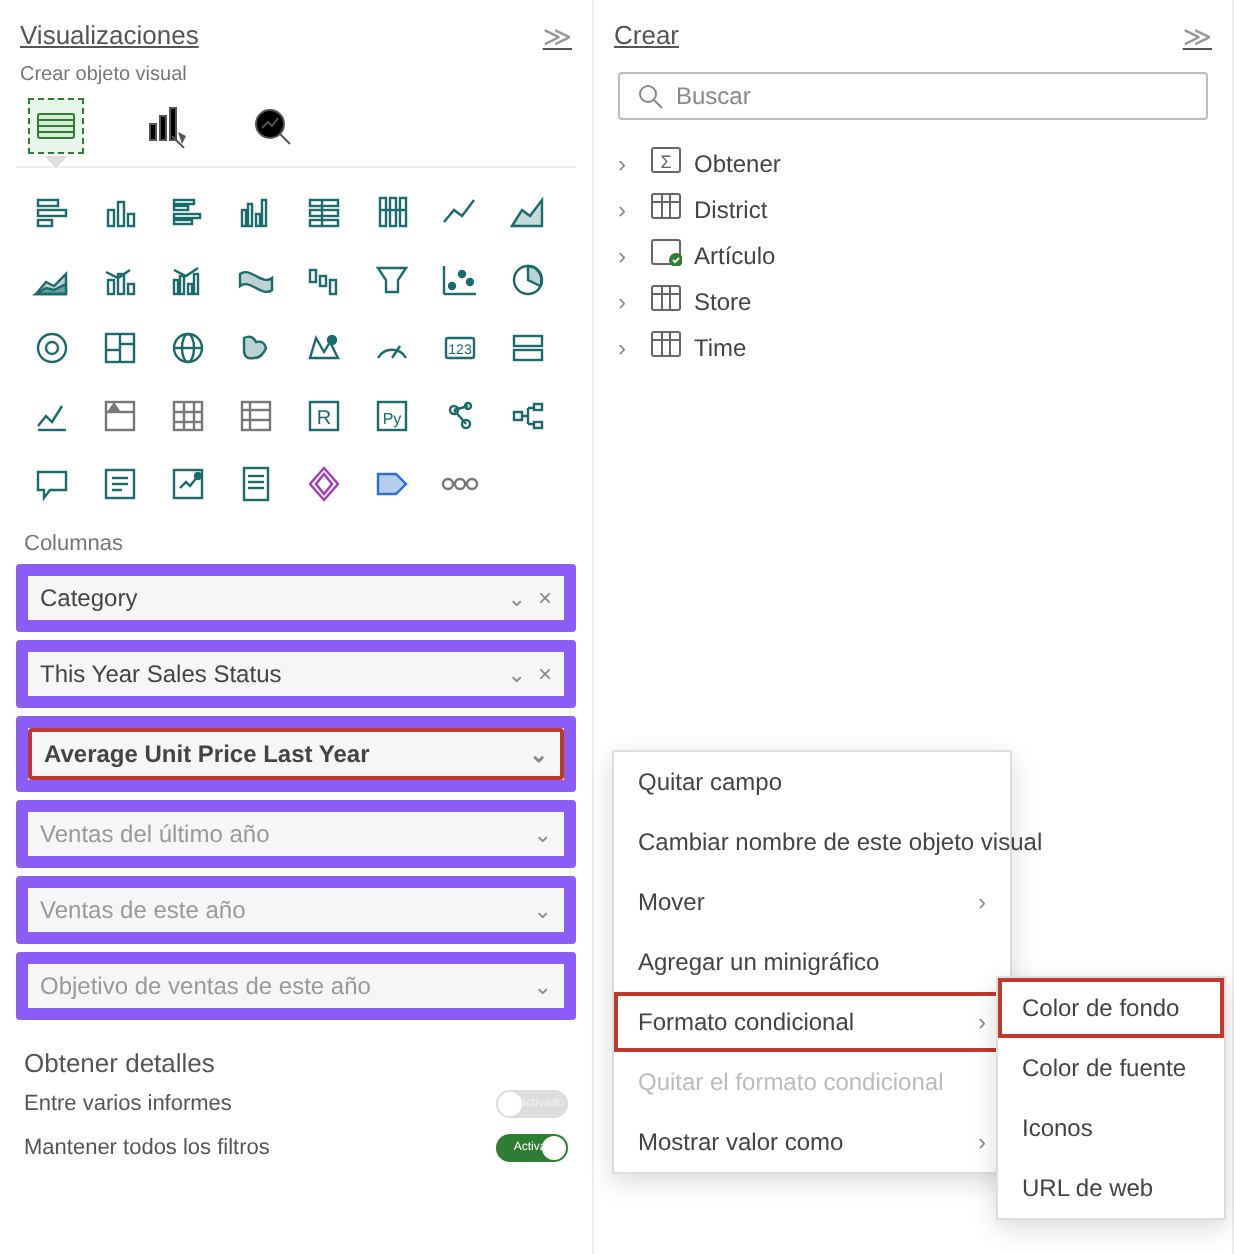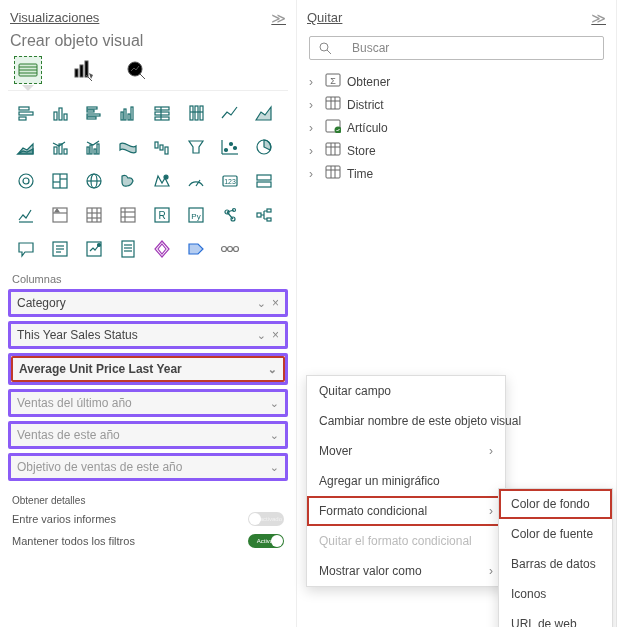--- a/index.html
+++ b/index.html
@@ -4,50 +4,50 @@
 <style>
   * { box-sizing: border-box; font-family: "Segoe UI", Arial, sans-serif; }
   body { margin: 0; width: 617px; height: 627px; background: #fff; color: #333; font-size: 12px; overflow: hidden; }
   .root { display: flex; height: 100%; }
   .pane { border-right: 1px solid #eee; padding: 6px 8px; }
   .pane.viz { width: 297px; }
   .pane.data { flex: 1; padding-top: 6px; }
 
   .pane-header { display: flex; justify-content: space-between; align-items: flex-start; font-size: 13px; color: #555; padding: 4px 2px 6px 2px; text-decoration: underline; }
   .collapse { color: #999; font-size: 14px; }
-  .subhead { font-size: 16px; color: #777; padding: 0 2px 6px 2px; }
+  .subhead { font-size: 10px; color: #777; padding: 0 2px 6px 2px; }
 
   .mode-row { display: flex; gap: 26px; padding: 0 6px 6px 6px; align-items: center; }
   .mode-icon { width: 28px; height: 28px; display: flex; align-items: center; justify-content: center; color: #555; }
   .mode-icon.sel { background: #e6f4ea; border: 1px dashed #2e7d32; }
 
   .gallery-wrap { border-top: 1px solid #eee; padding-top: 8px; position: relative; }
   .arrow-down { position: absolute; top: -6px; left: 14px; width: 0; height: 0; border-left: 6px solid transparent; border-right: 6px solid transparent; border-top: 6px solid #ddd; }
   .gallery { display: grid; grid-template-columns: repeat(8, 28px); gap: 6px 6px; padding: 0 4px; }
   .gicon { width: 28px; height: 28px; display: flex; align-items: center; justify-content: center; }
   .gicon svg { stroke: #1a6b6b; fill: none; stroke-width: 1.2; }
   .gicon.greysvg svg { stroke: #777; }
 
   .section-label { font-size: 11px; color: #777; padding: 10px 4px 4px 4px; }
 
-  .well { background: #f6f6f6; border: 3px solid #8b5cf6; border-radius: 2px; margin-bottom: 4px; }
+  .well { background: #f6f6f6; border: 6px solid #8b5cf6; border-radius: 2px; margin-bottom: 4px; }
   .field-row { display: flex; align-items: center; justify-content: space-between; padding: 4px 6px; font-size: 12px; color: #444; }
   .field-row .tail { display: flex; gap: 6px; color: #888; font-size: 11px; align-items: center; }
   .field-row .tail .x { font-size: 12px; }
   .field-row.dim { color: #999; }
   .field-row.hl { border: 2px solid #c0392b; border-radius: 2px; font-weight: bold; }
 
-  .small-opts { font-size: 10px; color: #555; padding: 10px 4px 2px 4px; }
+  .small-opts { font-size: 13px; color: #555; padding: 10px 4px 2px 4px; }
   .opt-row { display: flex; justify-content: space-between; align-items: center; font-size: 11px; color: #555; padding: 4px 4px; }
   .toggle { width: 36px; height: 14px; border-radius: 7px; background: #ddd; position: relative; font-size: 7px; color: #fff; display: flex; align-items: center; justify-content: center; }
   .toggle.on { background: #2e7d32; }
   .toggle .knob { position: absolute; width: 12px; height: 12px; border-radius: 50%; background: #fff; top: 1px; }
   .drop-hint { font-size: 11px; color: #888; padding: 8px 4px; }
 
-  .search { display: flex; align-items: center; gap: 20px; border: 1px solid #bbb; border-radius: 2px; padding: 4px 8px; margin: 4px 4px 10px 4px; color: #888; }
+  .search { display: flex; align-items: center; gap: 6px; border: 1px solid #bbb; border-radius: 2px; padding: 4px 8px; margin: 4px 4px 10px 4px; color: #888; }
   .tree { padding: 0 4px; }
   .tnode { display: flex; align-items: center; gap: 6px; font-size: 12px; color: #444; padding: 3px 0; }
   .tnode .caret::before { content: "›"; color: #888; display: inline-block; width: 10px; }
   .tnode svg { stroke: #666; fill: none; }
 
   
   .ctx { position: absolute; background: #fff; border: 1px solid #ddd; box-shadow: 0 4px 12px rgba(0,0,0,0.15); font-size: 12px; color: #444; }
   .ctx.main { left: 306px; top: 375px; width: 200px; }
   .ctx.sub { left: 498px; top: 488px; width: 115px; }
   .ctx-item { display: flex; justify-content: space-between; align-items: center; padding: 8px 12px; white-space: nowrap; }
@@ -441,21 +441,21 @@
       <span>Mantener todos los filtros</span>
       <span class="toggle on">
         <span style="font-size:6px">Activar</span>
         <span class="knob" style="right:1px"></span>
       </span>
     </div>
   </div>
 
   <div class="pane data">
     <div class="pane-header">
-      <span>Quitar</span>
+      <span>Crear</span>
       <span class="collapse">≫</span>
     </div>
     <div class="search">
       <svg width="14" height="14">
           <circle cx="6" cy="6" r="4" stroke="#888" fill="none"></circle>
           <line x1="9" y1="9" x2="13" y2="13" stroke="#888"></line>
         </svg>
       <span>Buscar</span>
     </div>
     <div class="tree" id="tree">
@@ -537,21 +537,18 @@
     </div>
   </div>
 <div class="ctx sub" id="ctx-sub">
     <div class="ctx-item hl">
       <span>Color de fondo</span>
     </div>
     <div class="ctx-item">
       <span>Color de fuente</span>
     </div>
     <div class="ctx-item">
-      <span>Barras de datos</span>
-    </div>
-    <div class="ctx-item">
       <span>Iconos</span>
     </div>
     <div class="ctx-item">
       <span>URL de web</span>
     </div>
   </div>
 
 </body></html>

